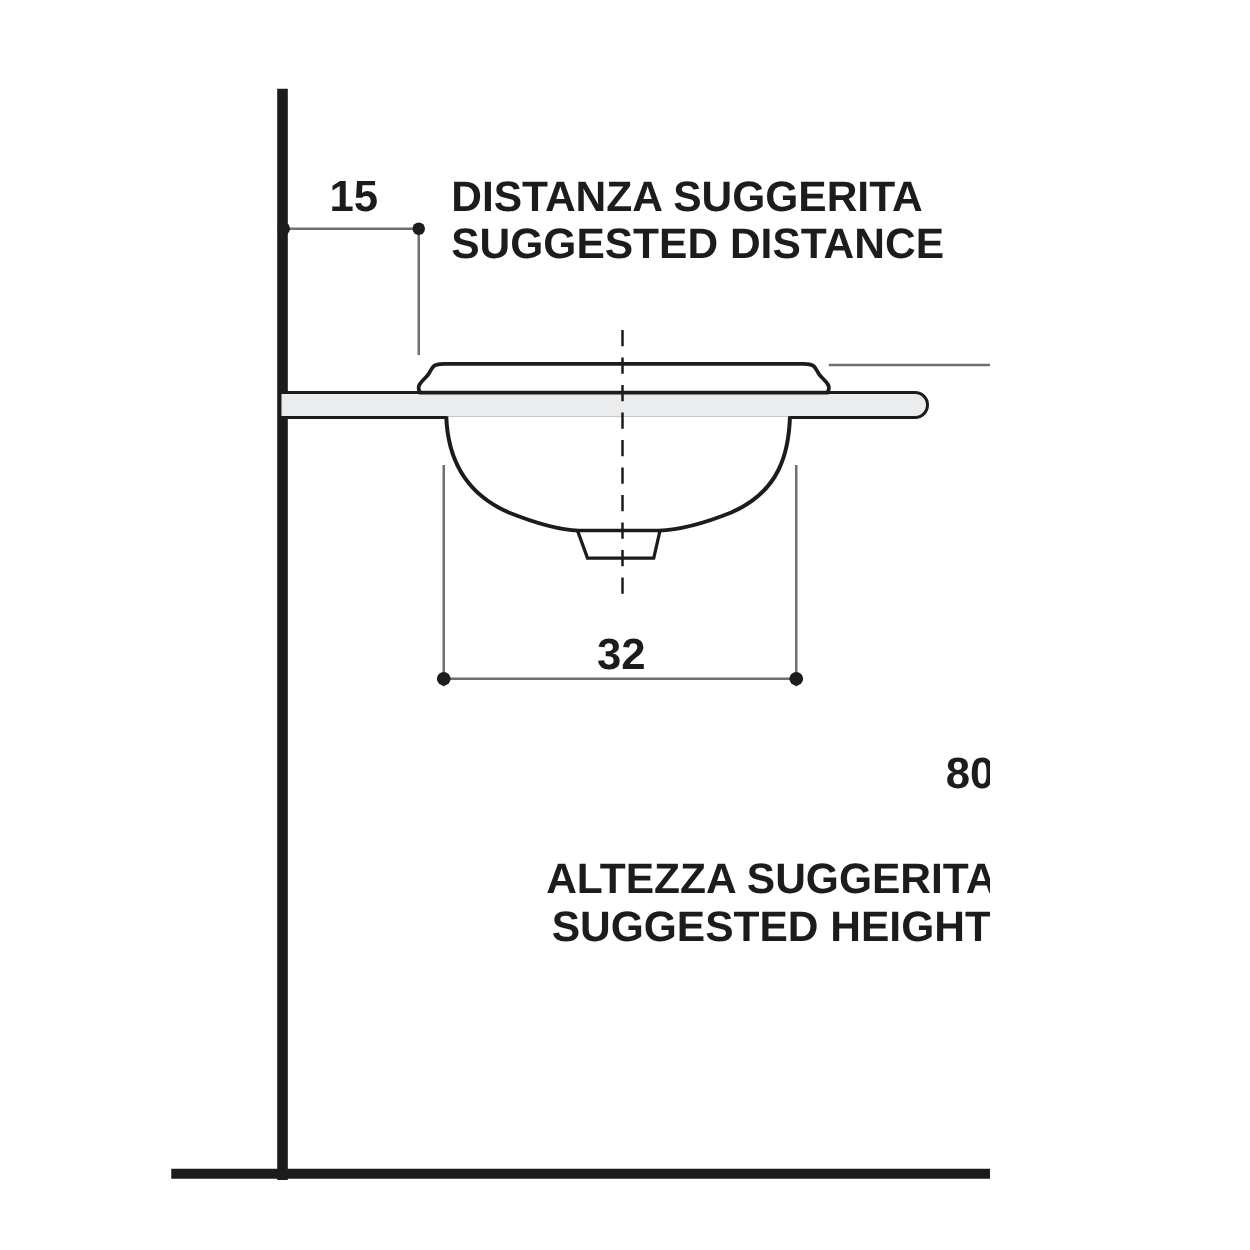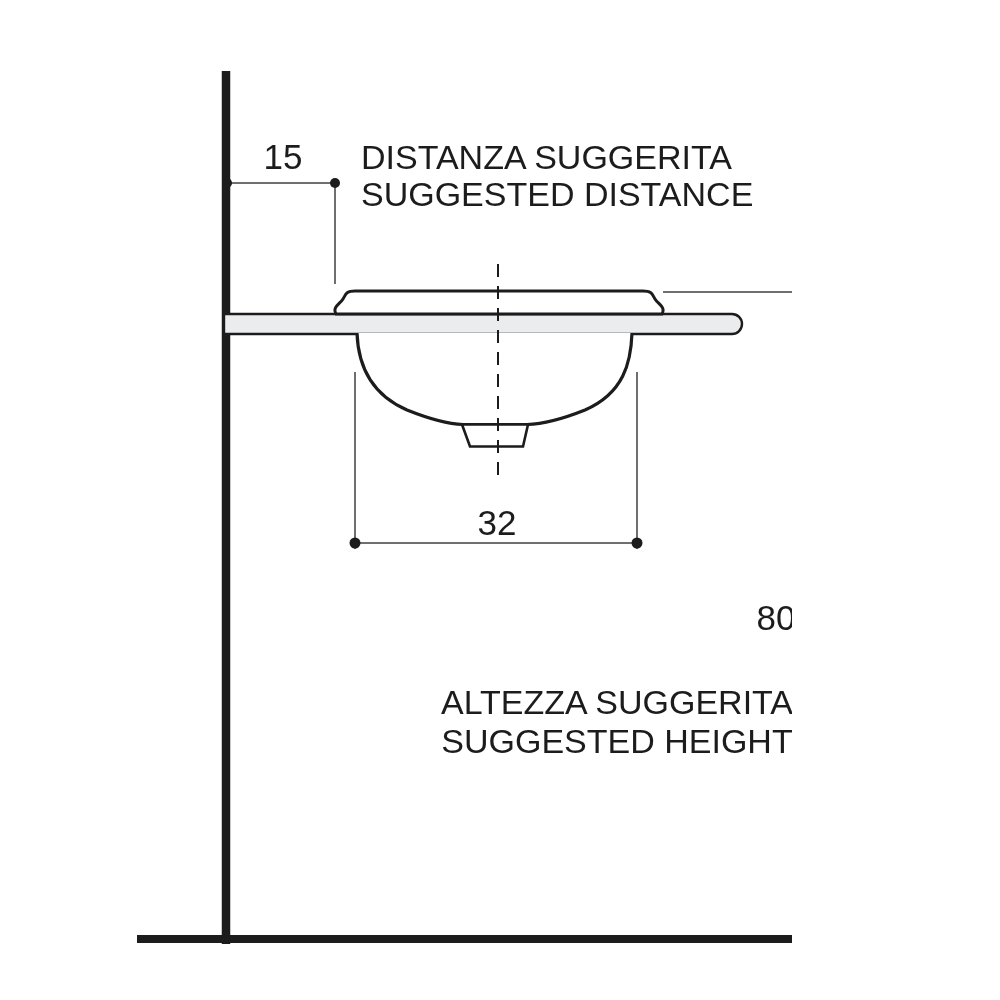--- a/index.html
+++ b/index.html
@@ -13,20 +13,21 @@
     margin: 0;
     padding: 0;
     background: var(--bg);
   }
   .canvas {
     position: relative;
     width: 792px;
     height: 1000px;
     background: var(--bg);
     overflow: hidden;
+    font-weight: bold;
   }
   svg { display: block; }
   svg text {
     font-family: "Liberation Sans", sans-serif;
     fill: var(--text);
   }
   .title-text { font-size: 34px; letter-spacing: 0px; }
   .num-text   { font-size: 35px; }
 
   .thick-line      { stroke: var(--line); fill: none; }

